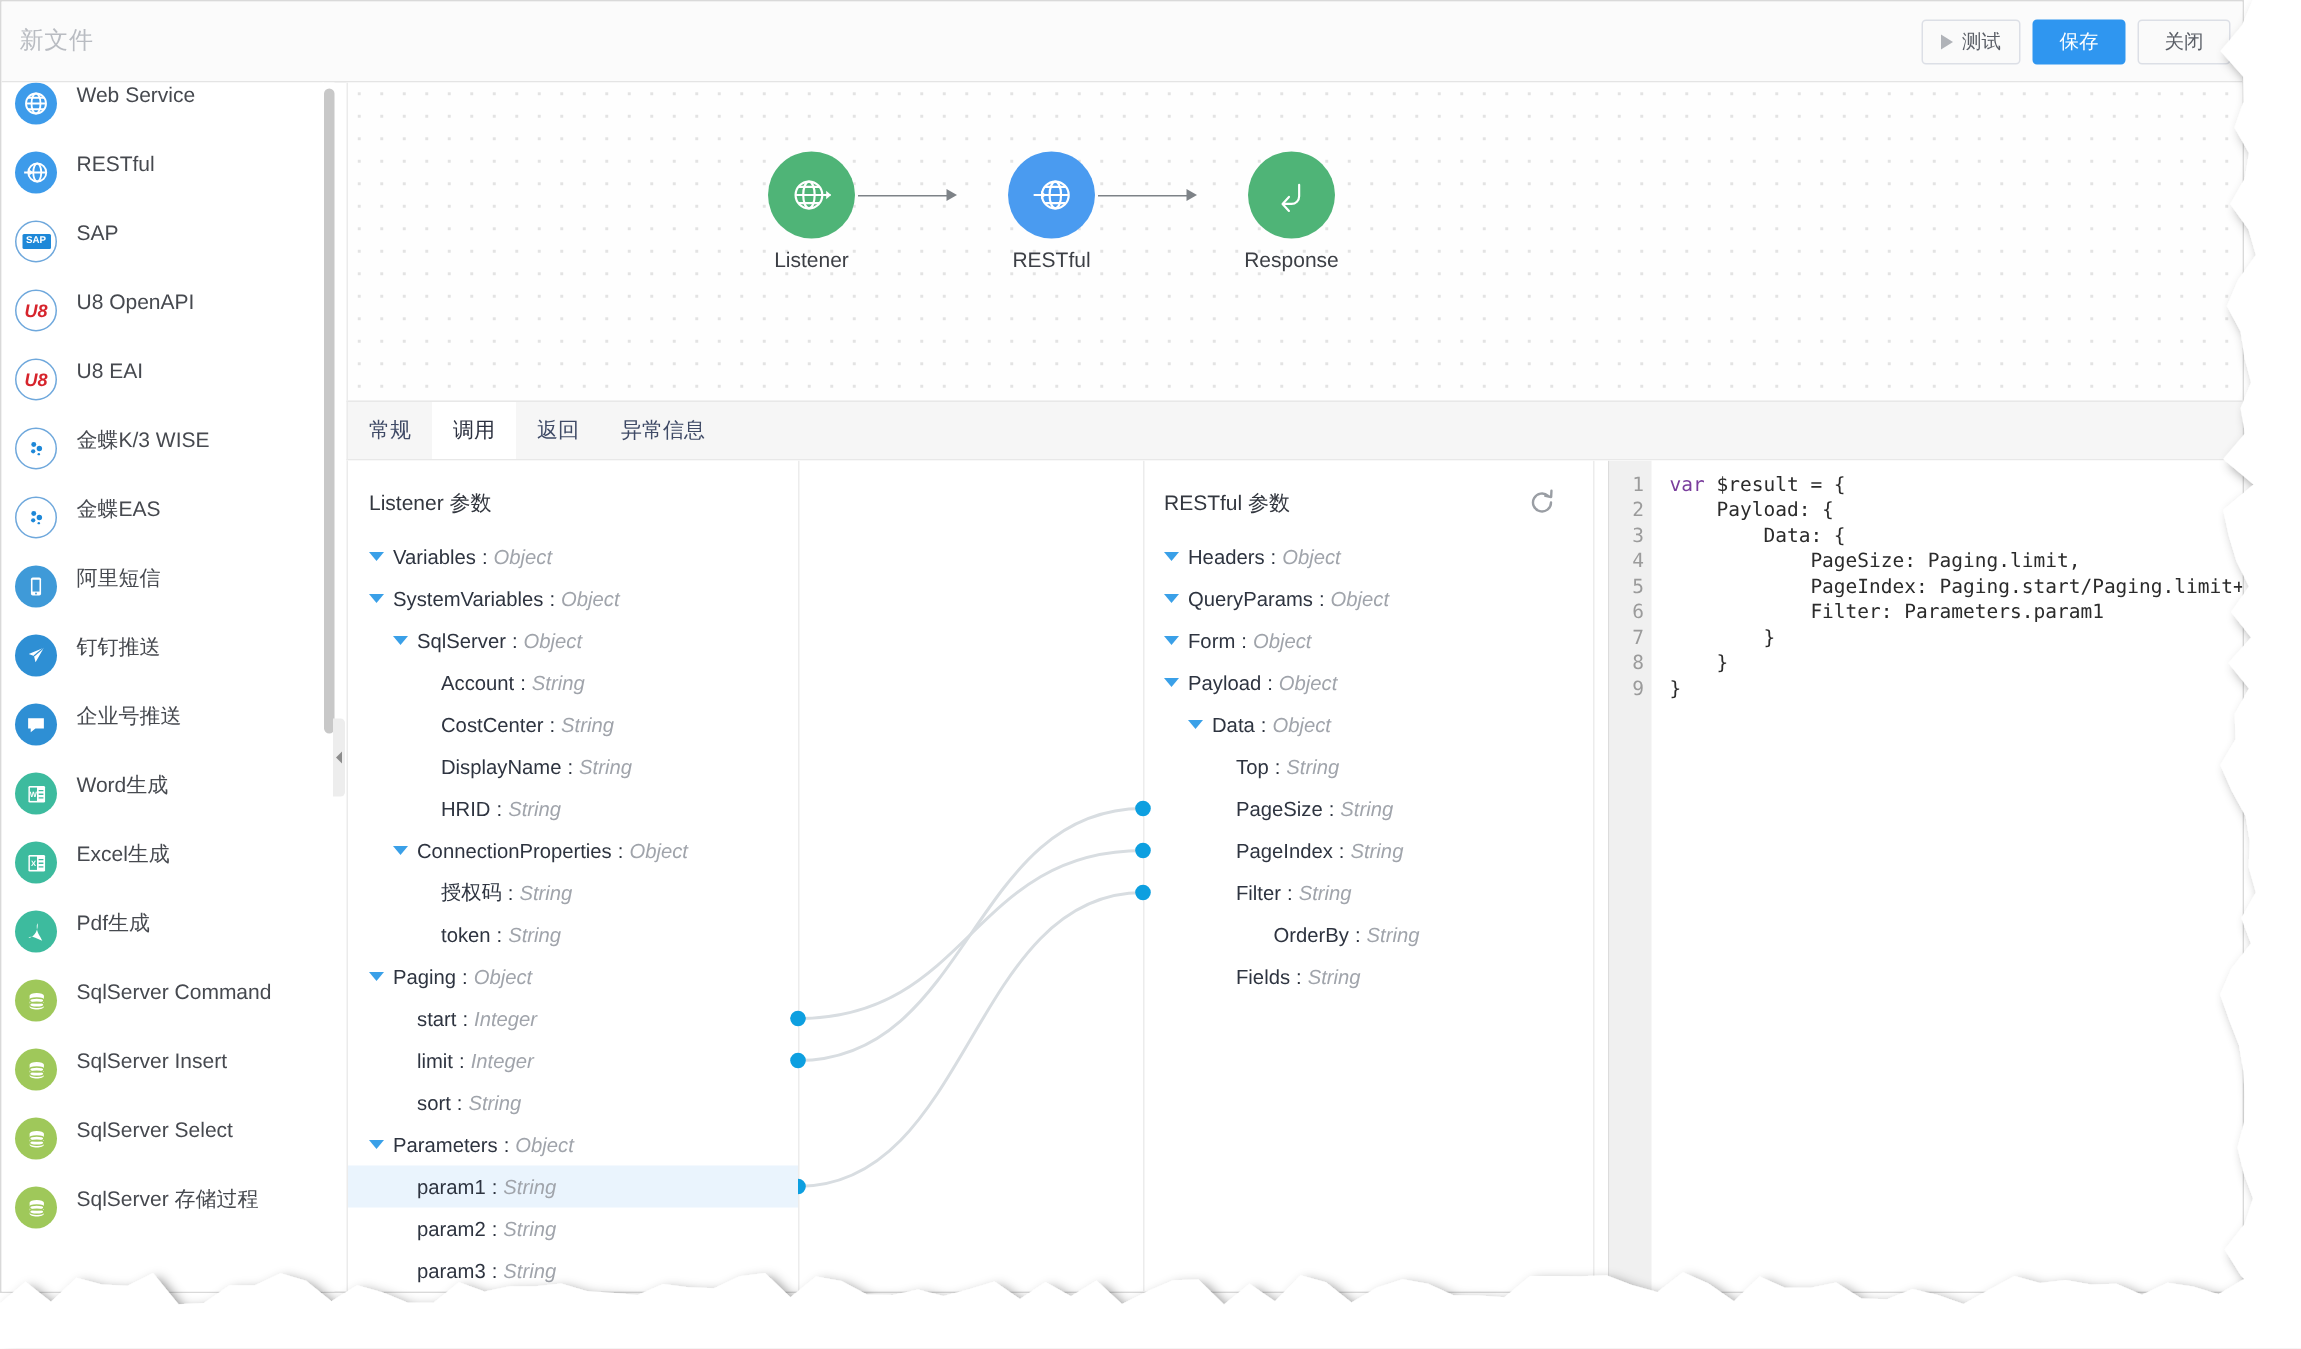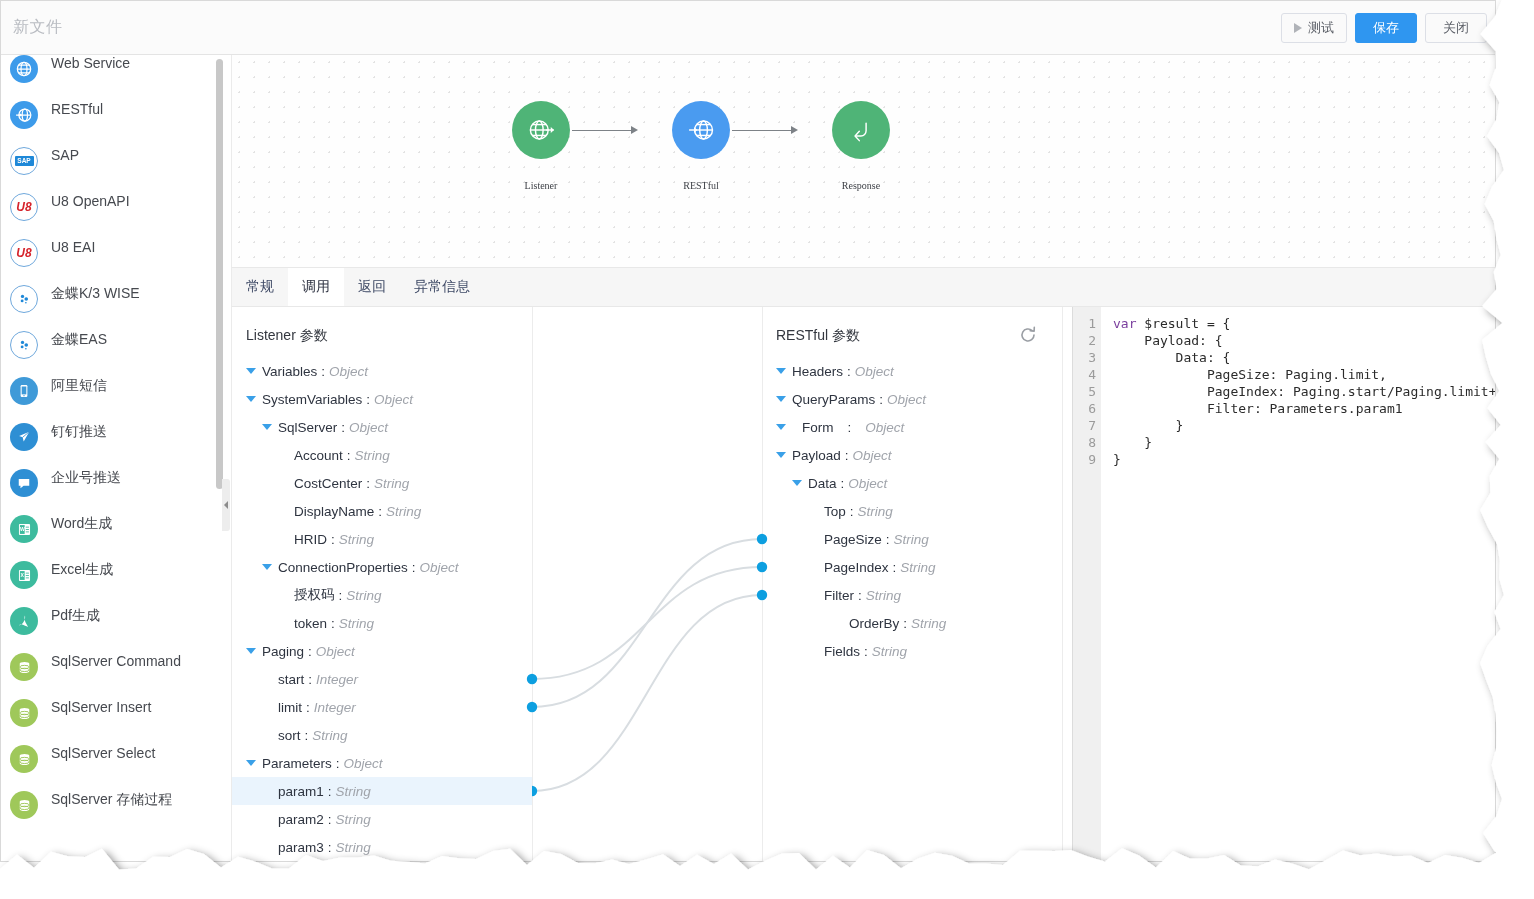--- a/index.html
+++ b/index.html
@@ -128,21 +128,21 @@
   .node {
     position: absolute;
     width: 120px; text-align: center;
   }
   .node-circle {
     width: 58px; height: 58px; border-radius: 50%;
     margin: 0 auto;
     display: flex; align-items: center; justify-content: center;
   }
   .node-label {
-    margin-top: 21px; font-size: 10px; color: #3c3f45; font-family: Liberation Serif, serif;
+    margin-top: 6px; font-size: 14px; color: #3c3f45;
   }
   .arrow-line {
     position: absolute;
     height: 1px; background: #7d8287;
   }
   .arrow-head {
     position: absolute;
     width: 0; height: 0;
     border-left: 7px solid #7d8287;
     border-top: 4px solid transparent;
@@ -668,21 +668,21 @@
        <span class="tkey">Headers</span>
        <span class="tsep">:</span>
        <span class="ttype">Object</span>
           </div>
           <div class="trow" style="padding-left: 14px;">
             <span class="caret"></span>
        <span class="tkey">QueryParams</span>
        <span class="tsep">:</span>
        <span class="ttype">Object</span>
           </div>
-          <div class="trow" style="padding-left: 14px; gap: 10px;">
+          <div class="trow" style="padding-left: 14px;">
             <span class="caret"></span>
        <span class="tkey">Form</span>
        <span class="tsep">:</span>
        <span class="ttype">Object</span>
           </div>
           <div class="trow" style="padding-left: 14px;">
             <span class="caret"></span>
        <span class="tkey">Payload</span>
        <span class="tsep">:</span>
        <span class="ttype">Object</span>

